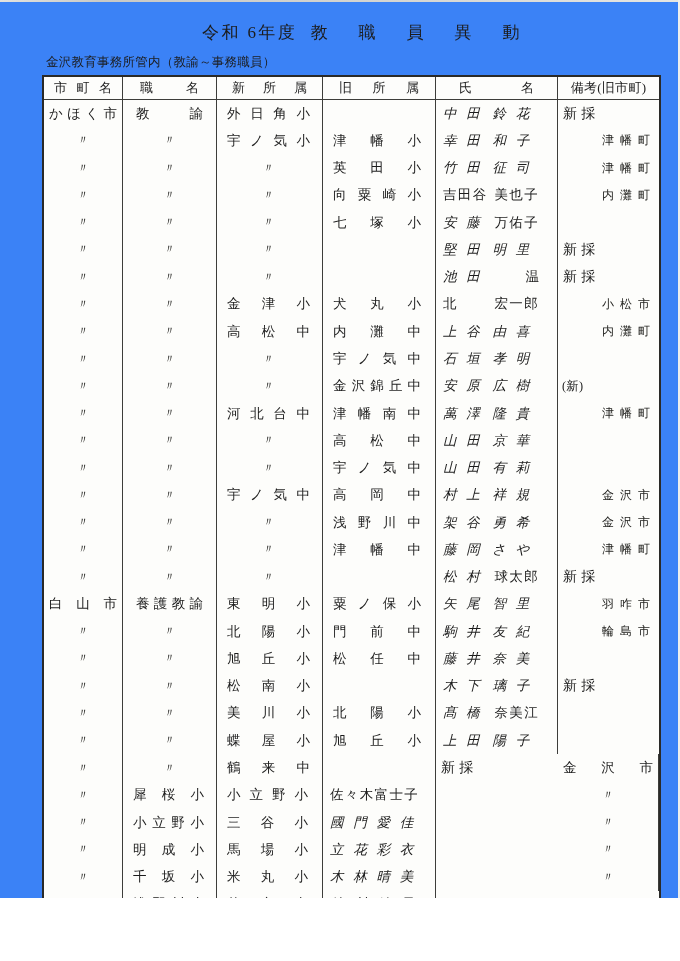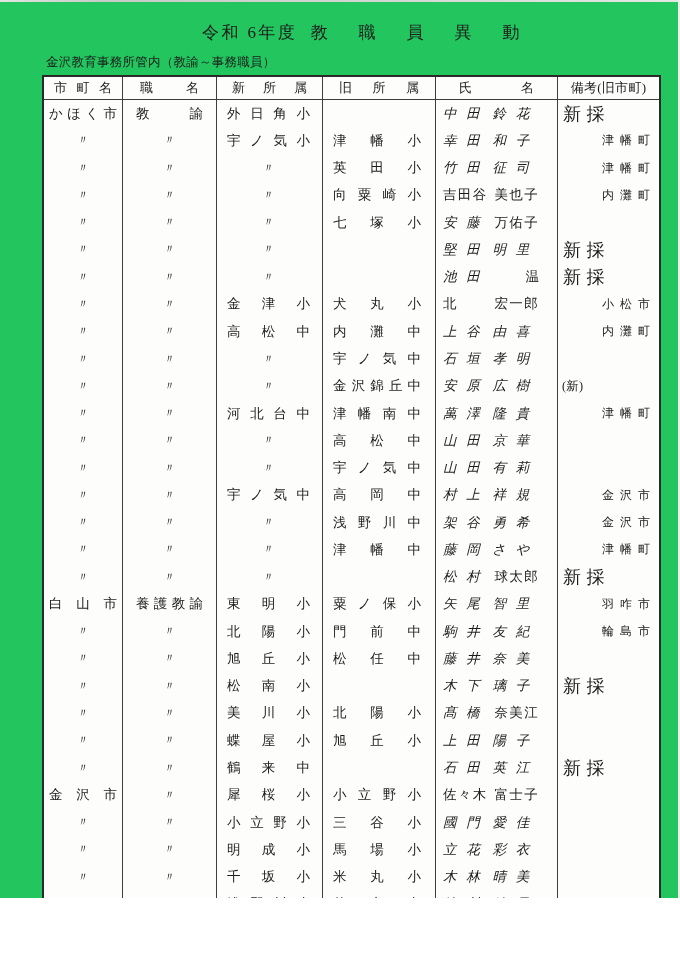--- a/index.html
+++ b/index.html
@@ -3,21 +3,21 @@
 <meta charset="utf-8">
 <style>
   html,body{margin:0;padding:0;}
   body{
     width:680px;height:961px;
     background:#ffffff;
     font-family:"Liberation Serif","DejaVu Serif",serif;
     color:#1c1c1c;
     -webkit-font-smoothing:antialiased;
   }
-  .page{position:relative;width:680px;height:898px;background:#22c55e;overflow:hidden;}
+  .page{position:relative;width:680px;height:898px;background:#3b82f6;overflow:hidden;}
   .scan-edge-top{position:absolute;top:0;left:0;right:0;height:2px;
     background:linear-gradient(to right,#e3e3df,#c9c9c5 15%,#d6d6d2 60%,#e6e6e2);}
   .scan-edge-right{position:absolute;top:0;right:0;bottom:0;width:2px;background:#efefec;}
 
   .doc-title{position:absolute;top:21px;left:202px;font-size:17px;white-space:nowrap;letter-spacing:0;}
   .doc-title .prefix{letter-spacing:0.14em;}
   .doc-title .main{letter-spacing:1.82em;margin-left:0.55em;}
 
   .subtitle{position:absolute;top:54px;left:46px;font-size:12.5px;letter-spacing:0.02em;font-family:Liberation Serif, serif;}
 
@@ -48,21 +48,21 @@
   .h3{padding:0 15px;}
   .h4{padding:0 16px;}
   .h5{padding:0 23px;}
   .h6{justify-content:center;font-size:12.3px;letter-spacing:0.02em;}
 
   .grp{display:inline-block;}
   .n1{letter-spacing:0;}
   .n2{letter-spacing:0.72em;font-style:italic;}
   .n3{letter-spacing:0.1em;}
 
-  .remark-new{justify-content:flex-start;padding-left:5px;font-size:18px;letter-spacing:0.3em;}
+  .remark-new{justify-content:flex-start;padding-left:5px;font-size:14px;letter-spacing:0.3em;}
   .remark-paren{justify-content:flex-start;padding-left:4px;font-size:12.3px;letter-spacing:0.02em;}
   .remark-town{justify-content:flex-end;padding-right:3px;font-size:12px;letter-spacing:0.5em;color:#232320;}
 
   .footer{position:absolute;left:0;right:0;top:928px;text-align:center;font-size:13.5px;letter-spacing:0.02em;font-weight:bold;}
   .footer .num{margin:0 14px;}
 </style>
 </head>
 <body>
 
 <div class="page">
@@ -471,24 +471,20 @@
       </div>
       <div class="cell c6 last"></div>
       <div class="cell c1 ditto">〃</div>
       <div class="cell c2 ditto">〃</div>
       <div class="cell c3 just">
         <span>鶴</span>
         <span>来</span>
         <span>中</span>
       </div>
       <div class="cell c4"></div>
-      <div class="cell c5">
-        <span class="grp n2">石田</span>
-        <span class="grp n2">英江</span>
-      </div>
       <div class="cell c6 last remark-new">新採</div>
       <div class="cell c1 just">
         <span>金</span>
         <span>沢</span>
         <span>市</span>
       </div>
       <div class="cell c2 ditto">〃</div>
       <div class="cell c3 just">
         <span>犀</span>
         <span>桜</span>

